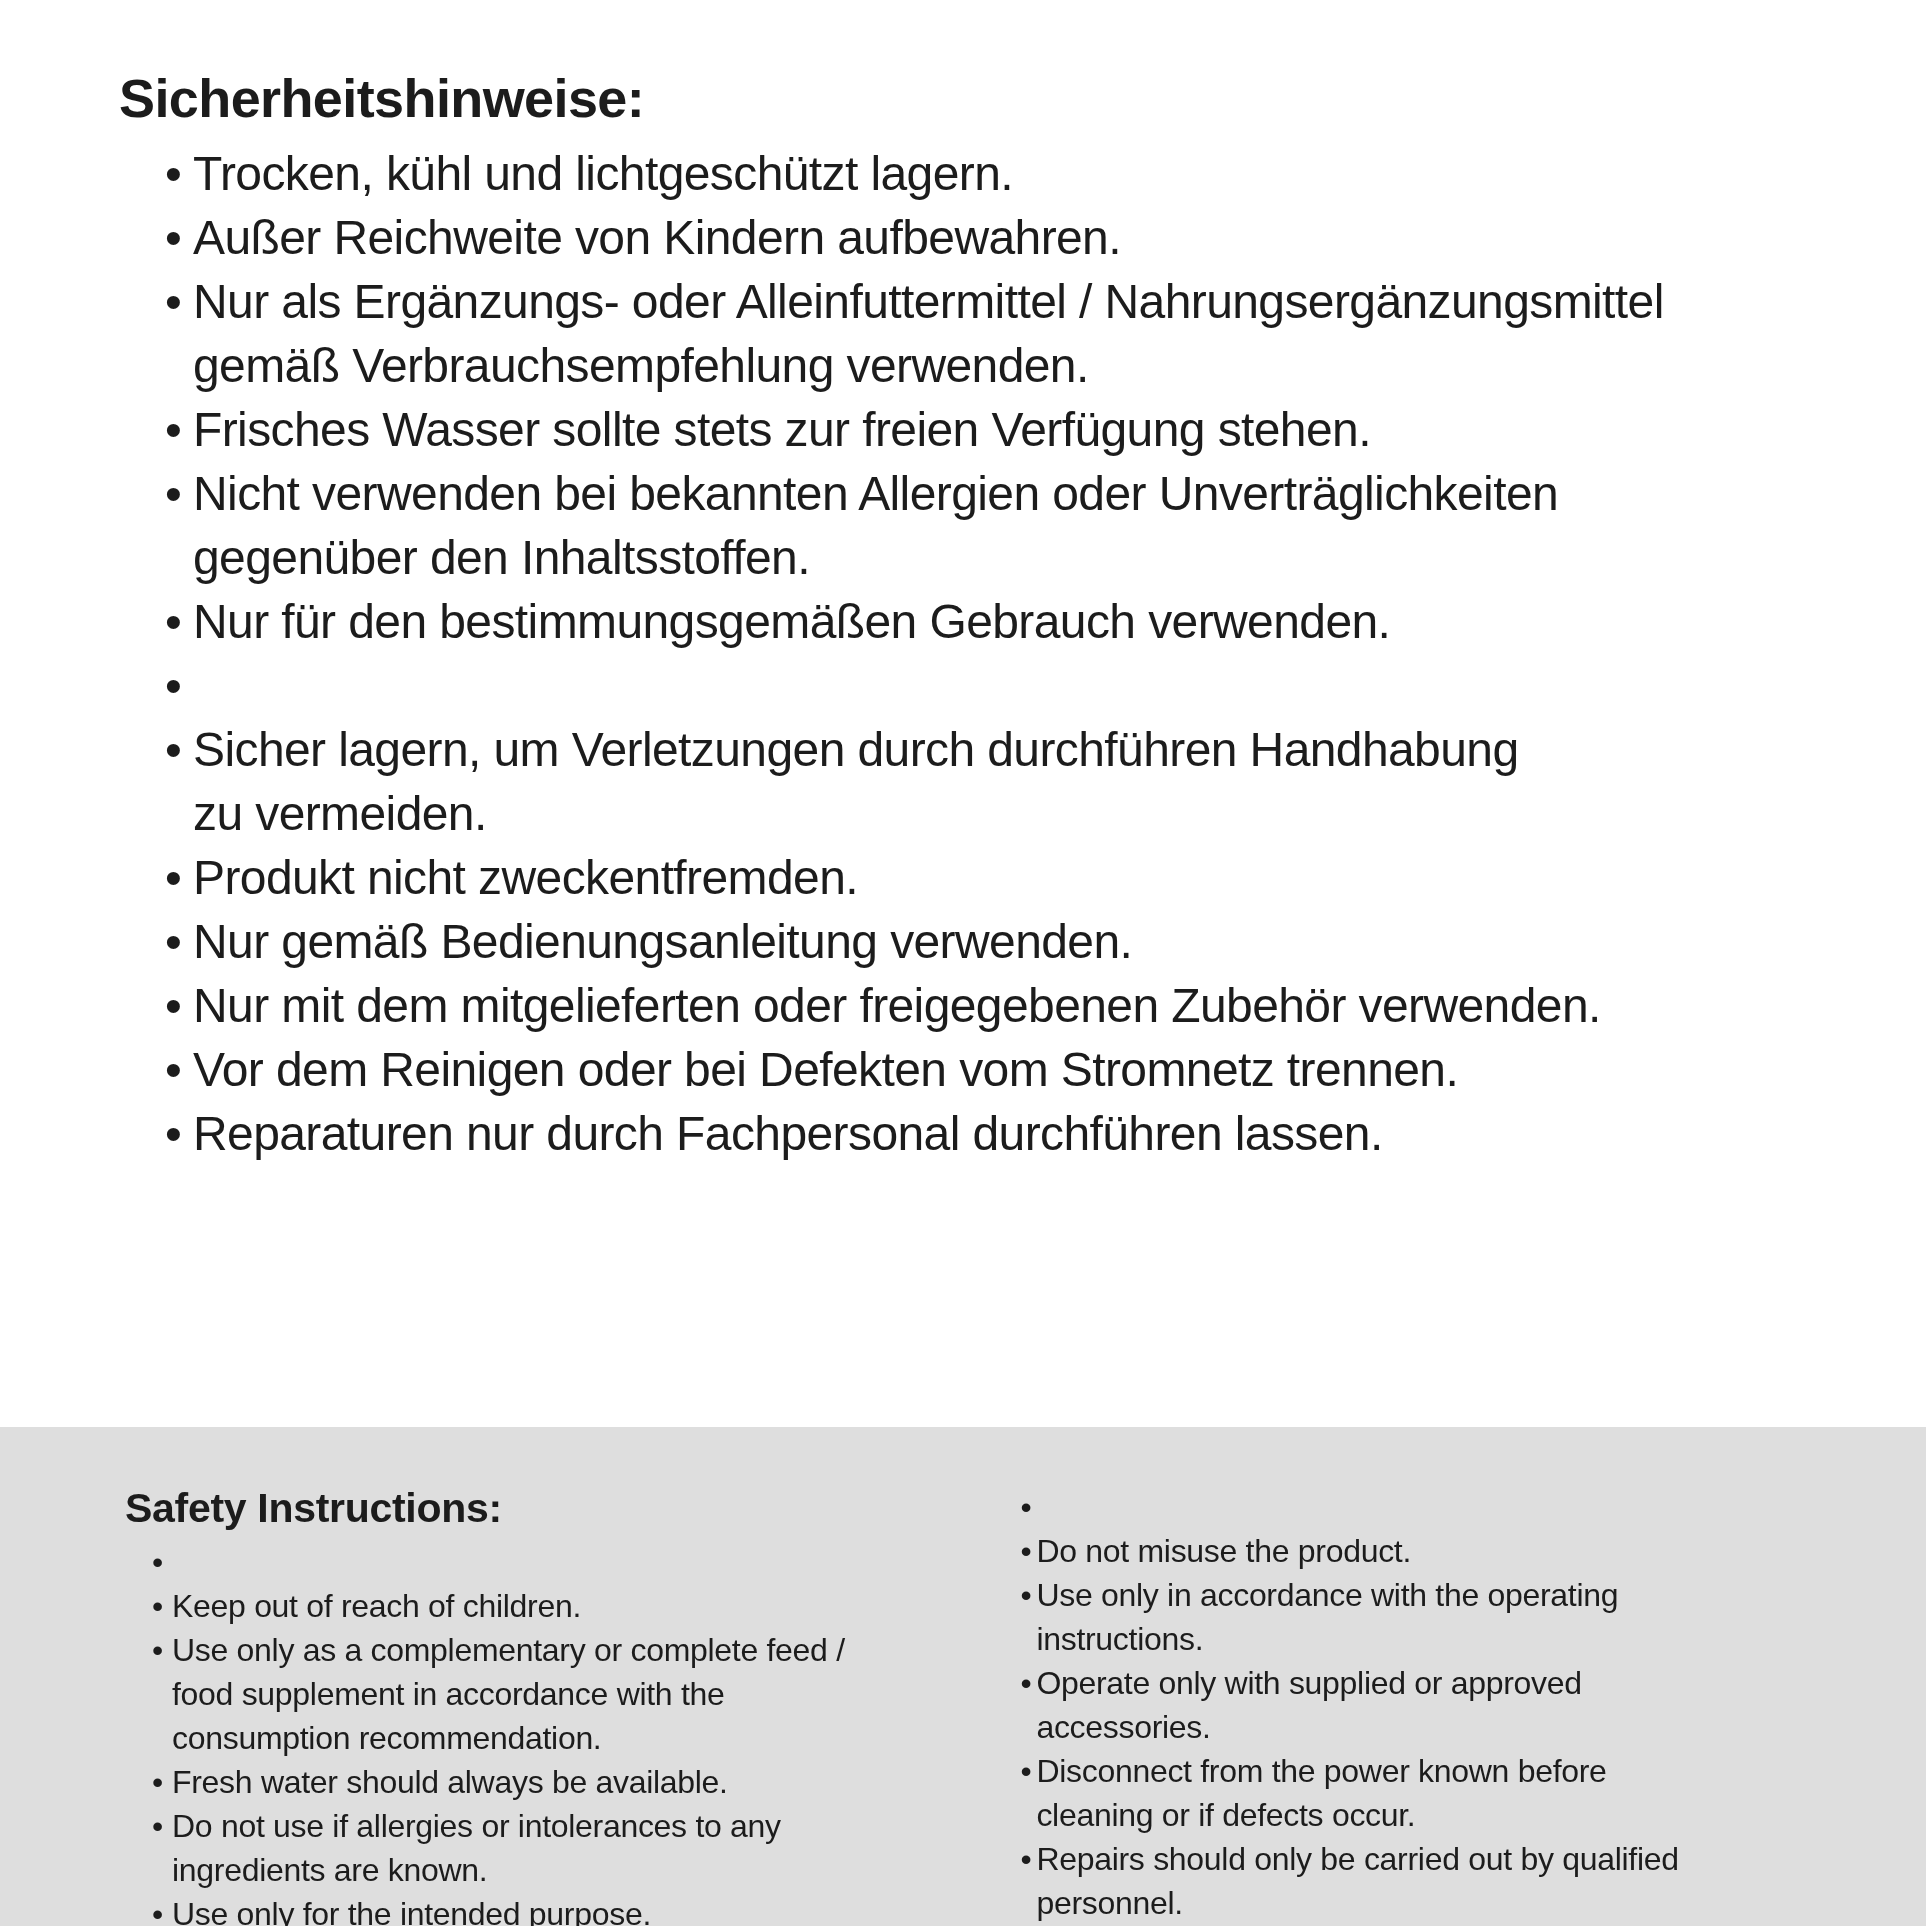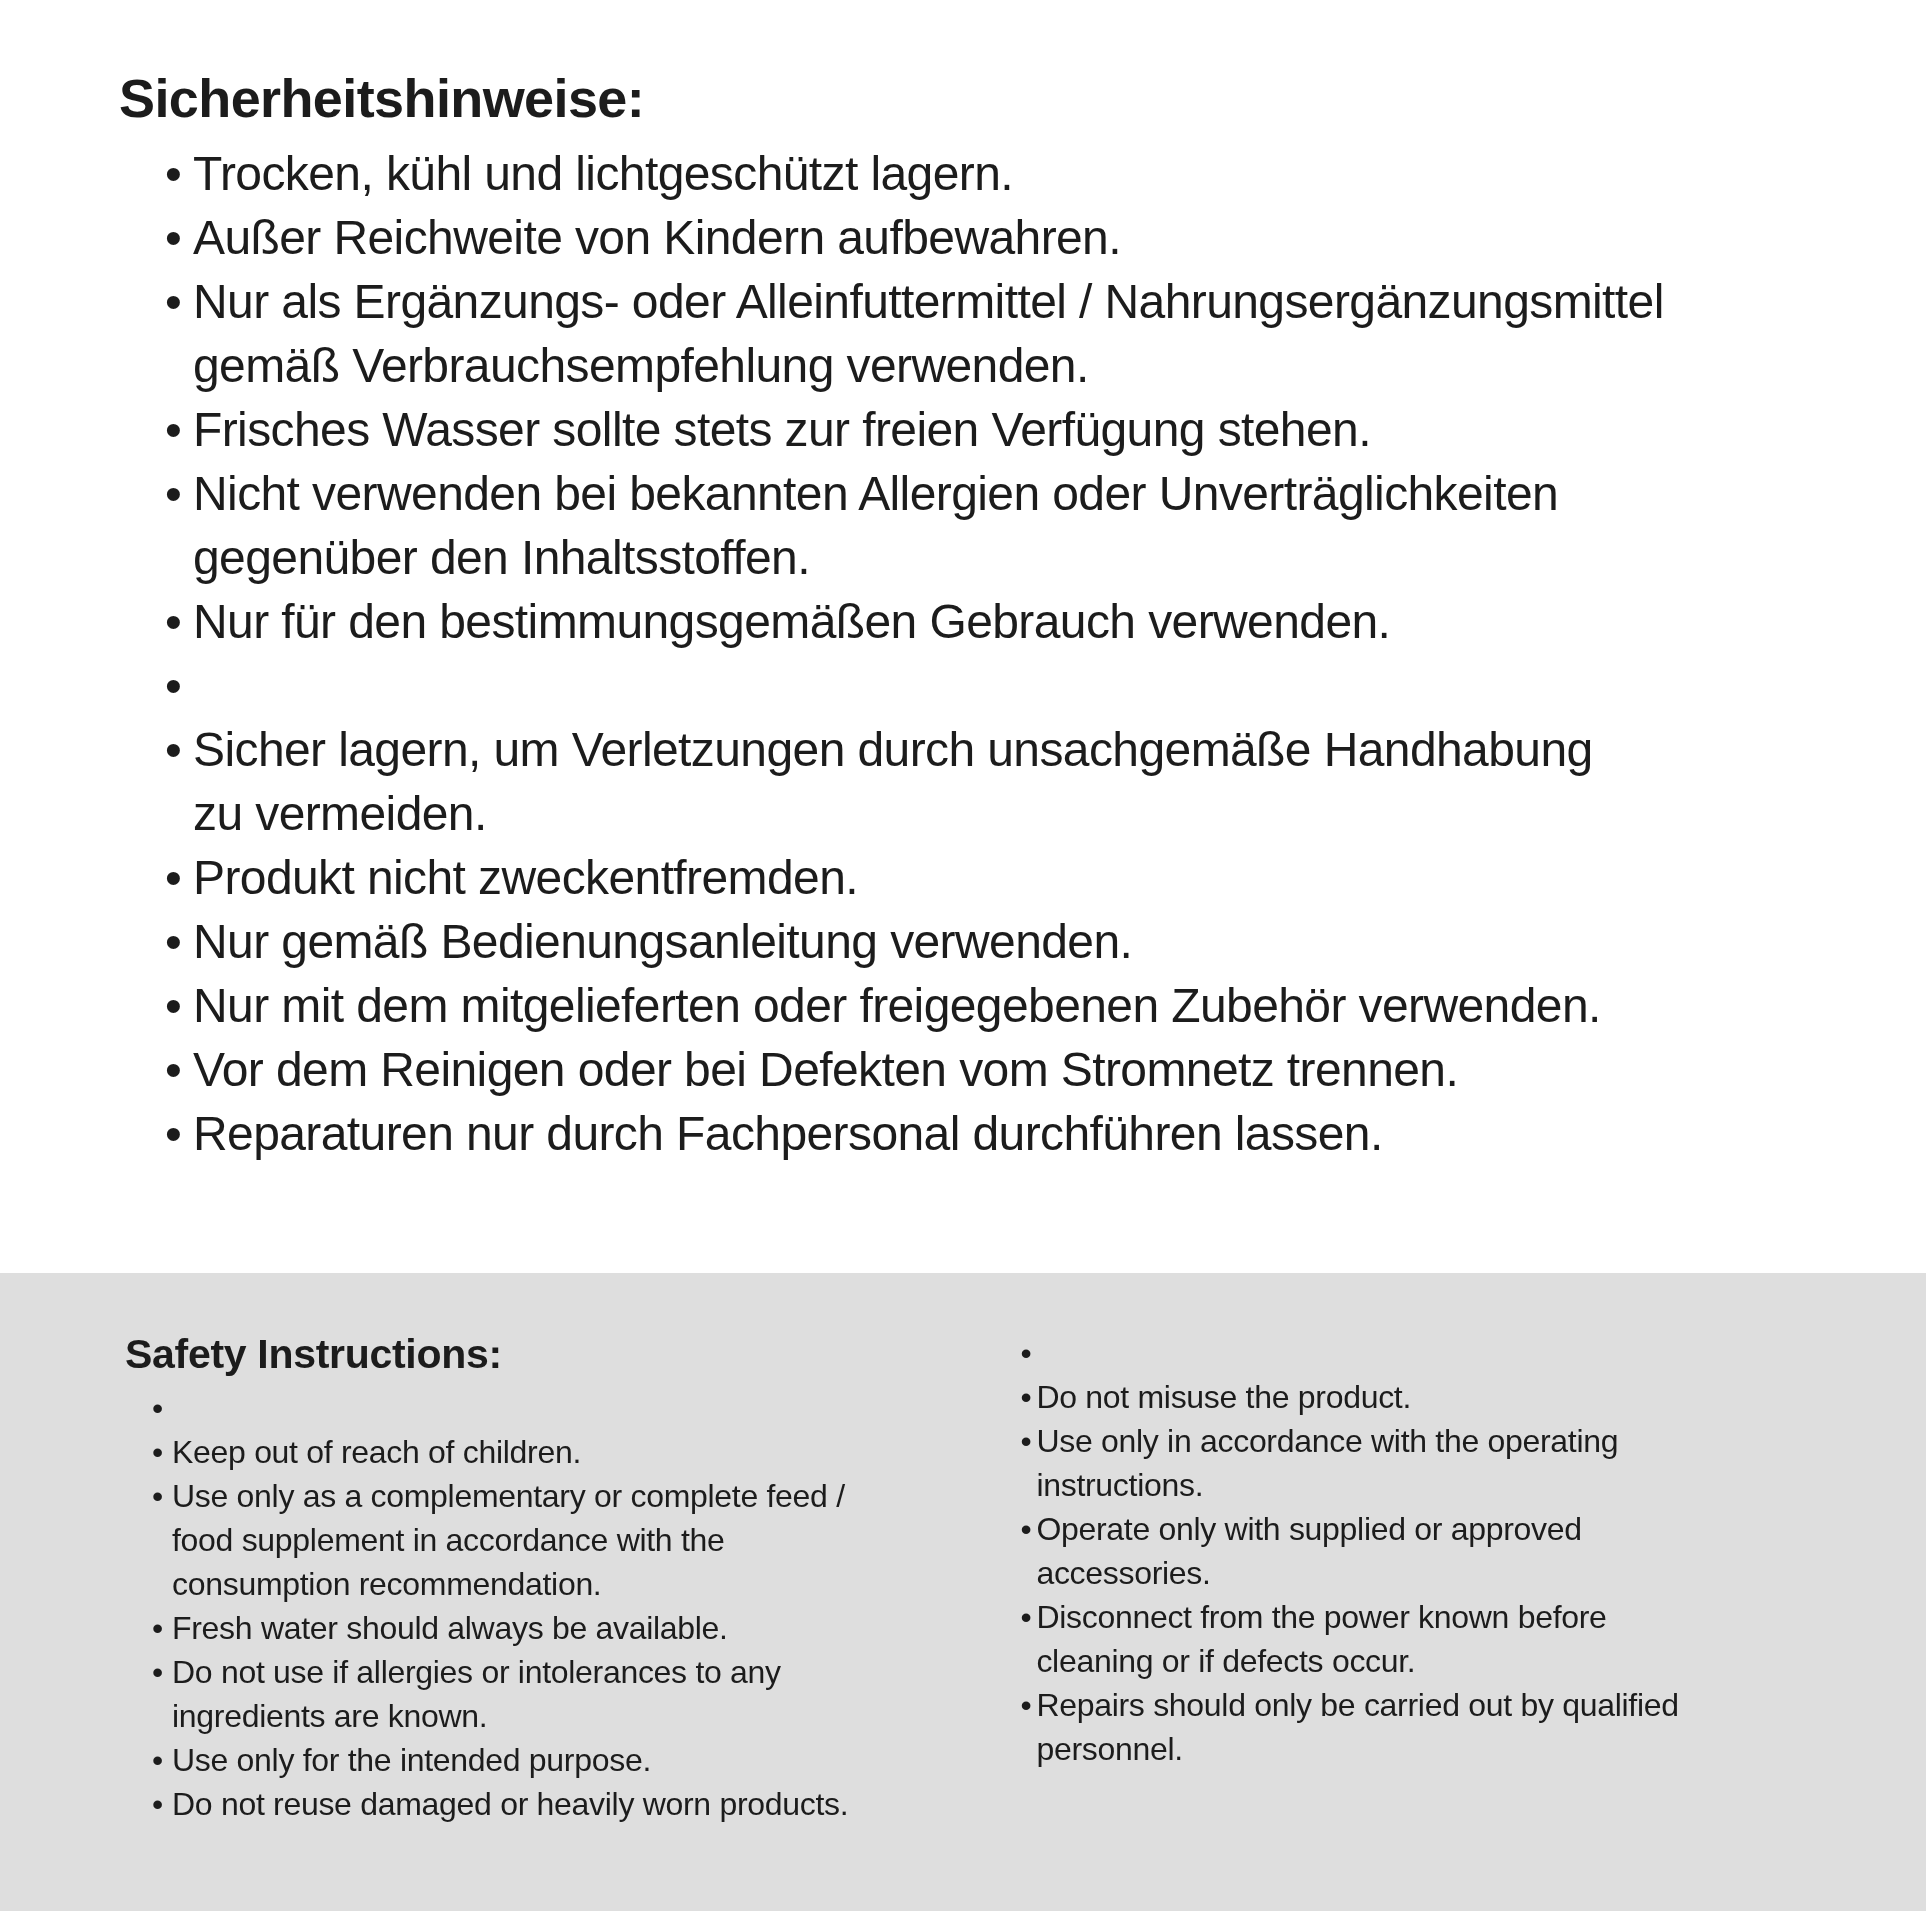--- a/index.html
+++ b/index.html
@@ -9,21 +9,21 @@
   body {
     width: 1926px;
     height: 1926px;
     background: #ffffff;
     font-family: "Liberation Sans", "DejaVu Sans", sans-serif;
     color: #1c1c1c;
     overflow: hidden;
   }
   .top-section {
     box-sizing: border-box;
-    height: 1273px;
+    height: 1427px;
     padding: 69px 39px 0 119px;
   }
   .heading-de {
     font-size: 54px;
     font-weight: 700;
     line-height: 1.1;
     letter-spacing: -0.6px;
     margin: 0;
   }
   ul {
@@ -114,21 +114,21 @@
     </li>
       <li>
       <span class="bullet">•</span>
       <span class="item-text">Nur für den bestimmungsgemäßen Gebrauch verwenden.</span>
     </li>
       <li>
       <span class="bullet">•</span>
     </li>
       <li>
       <span class="bullet">•</span>
-      <span class="item-text">Sicher lagern, um Verletzungen durch unsachgemäße Handhabung
+      <span class="item-text">Sicher lagern, um Verletzungen durch durchführen Handhabung
 zu vermeiden.</span>
     </li>
       <li>
       <span class="bullet">•</span>
       <span class="item-text">Produkt nicht zweckentfremden.</span>
     </li>
       <li>
       <span class="bullet">•</span>
       <span class="item-text">Nur gemäß Bedienungsanleitung verwenden.</span>
     </li>

